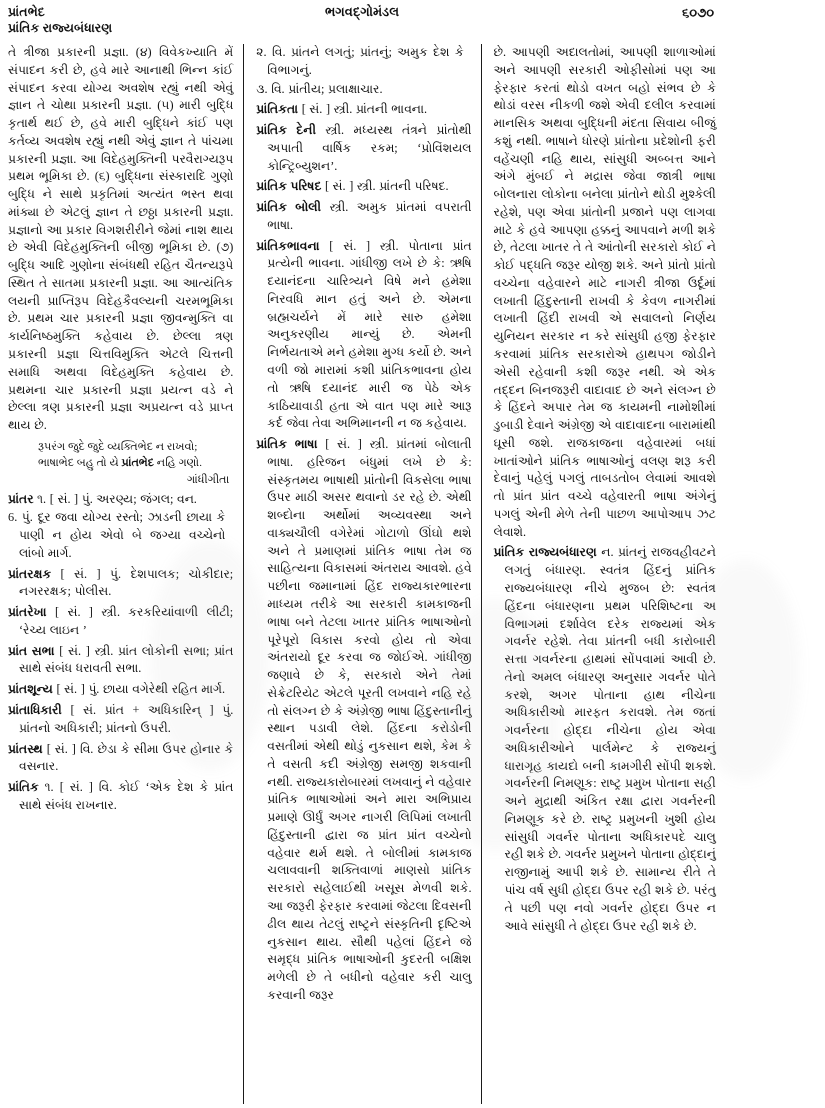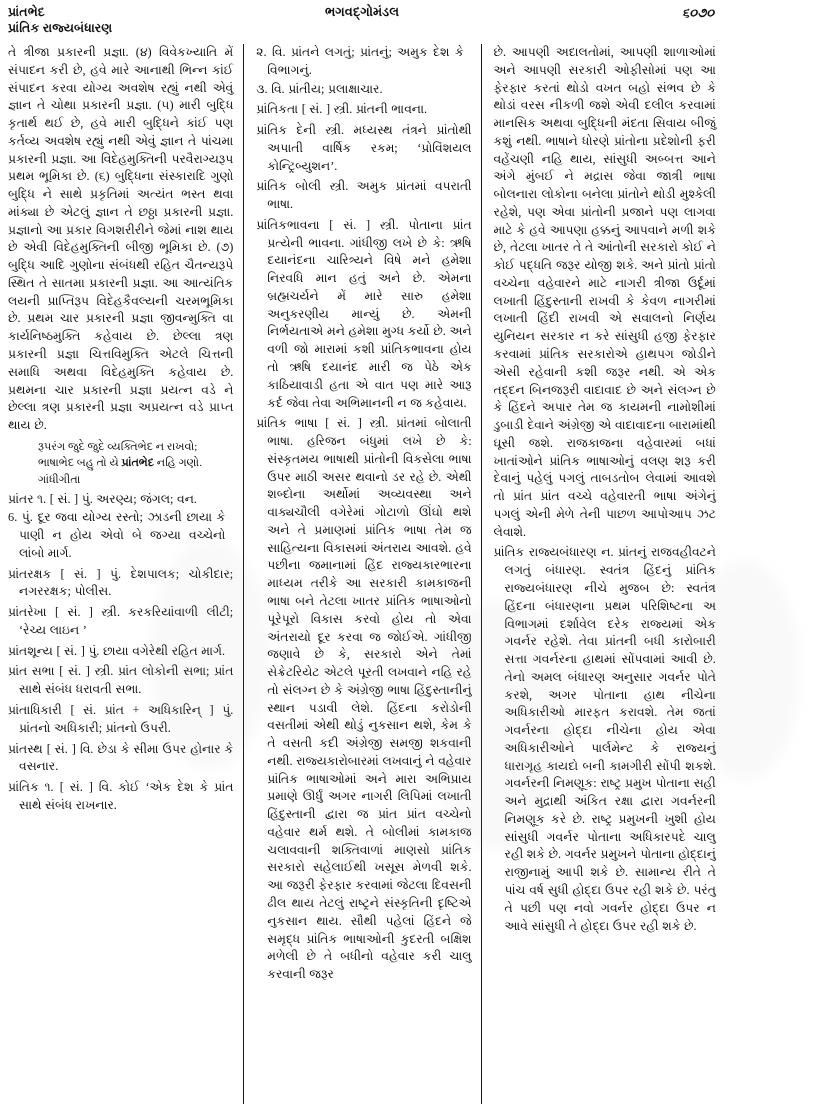--- a/index.html
+++ b/index.html
@@ -48,21 +48,20 @@
     text-align: center;
     font-weight: bold;
     font-size: 13px;
   }
   .rh-right {
     position: absolute;
     right: 4px;
     top: 1px;
     font-weight: bold;
     font-size: 13px;
-    font-style: italic;
   }
 
   
   .columns {
     display: flex;
     align-items: stretch;
     height: 1060px;
   }
   .col {
     box-sizing: border-box;
@@ -93,42 +92,42 @@
   .entry {
     font-size: 12.3px;
     line-height: 1.445;
     text-align: justify;
     margin: 3px 0 1px 0;
     padding-left: 11px;
     text-indent: -11px;
     word-spacing: .5px;
   }
   .hw {
-    font-weight: normal;
+    font-weight: bold;
   }
   .sense {
     font-size: 12.3px;
     line-height: 1.445;
     text-align: justify;
     margin: 0 8px 1px 0;
     padding-left: 11px;
     text-indent: -11px;
     word-spacing: .5px;
   }
   .quote {
     margin: 4px 0 2px 0;
     font-size: 11.2px;
     line-height: 1.42;
     text-align: left;
     padding-left: 30px;
   }
   .quote .ln { display: block; white-space: nowrap; }
   .quote .src {
     display: block;
-    text-align: left;
+    text-align: right;
     padding-right: 4px;
     margin-top: 1px;
   }
   .bold { font-weight: bold; }
 
   
   .scan-smudge {
     position: absolute;
     pointer-events: none;
     border-radius: 50%;
@@ -169,24 +168,24 @@
 
       <p class="sense">6. પું. દૂર જવા યોગ્ય રસ્તો; ઝાડની છાયા કે પાણી ન હોય એવો બે જગ્યા વચ્ચેનો લાંબો માર્ગ.</p>
 
       <p class="entry">
         <span class="hw">પ્રાંતરક્ષક</span><span> [ સં. ] પું. દેશપાલક; ચોકીદાર; નગરરક્ષક; પોલીસ.</span>
       </p>
       <p class="entry">
         <span class="hw">પ્રાંતરેખા</span><span> [ સં. ] સ્ત્રી. કરકરિયાંવાળી લીટી; ‘રેચ્ય લાઇન ’</span>
       </p>
       <p class="entry">
+        <span class="hw">પ્રાંત સભા</span><span> [ સં. ] સ્ત્રી. પ્રાંત લોકોની સભા; પ્રાંત સાથે સંબંધ ધરાવતી સભા.</span>
+      </p>
+      <p class="entry">
         <span class="hw">પ્રાંતશૂન્ય</span><span> [ સં. ] પું. છાયા વગેરેથી રહિત માર્ગ.</span>
-      </p>
-      <p class="entry">
-        <span class="hw">પ્રાંત સભા</span><span> [ સં. ] સ્ત્રી. પ્રાંત લોકોની સભા; પ્રાંત સાથે સંબંધ ધરાવતી સભા.</span>
       </p>
       <p class="entry">
         <span class="hw">પ્રાંતાધિકારી</span><span> [ સં. પ્રાંત + અધિકારિન્ ] પું. પ્રાંતનો અધિકારી; પ્રાંતનો ઉપરી.</span>
       </p>
       <p class="entry">
         <span class="hw">પ્રાંતસ્થ</span><span> [ સં. ] વિ. છેડા કે સીમા ઉપર હોનાર કે વસનાર.</span>
       </p>
       <p class="entry">
         <span class="hw">પ્રાંતિક</span><span> ૧. [ સં. ] વિ. કોઈ ‘એક દેશ કે પ્રાંત સાથે સંબંધ રાખનાર.</span>
       </p>
@@ -195,20 +194,23 @@
     <div class="col col-2">
 
       <p class="sense">૨. વિ. પ્રાંતને લગતું; પ્રાંતનું; અમુક દેશ કે વિભાગનું.</p>
       <p class="sense">૩. વિ. પ્રાંતીય; પ્રલાક્ષાચાર.</p>
 
       <p class="entry">
         <span class="hw">પ્રાંતિકતા</span><span> [ સં. ] સ્ત્રી. પ્રાંતની ભાવના.</span>
       </p>
       <p class="entry">
         <span class="hw">પ્રાંતિક દેની</span><span> સ્ત્રી. મધ્યસ્થ તંત્રને પ્રાંતોથી અપાતી વાર્ષિક રકમ; ‘પ્રોવિંશયલ કોન્ટ્રિબ્યુશન’.</span>
+      </p>
+      <p class="entry">
+        <span class="hw">પ્રાંતિક પરિષદ</span><span> [ સં. ] સ્ત્રી. પ્રાંતની પરિષદ.</span>
       </p>
       <p class="entry">
         <span class="hw">પ્રાંતિક બોલી</span><span> સ્ત્રી. અમુક પ્રાંતમાં વપરાતી ભાષા.</span>
       </p>
       <p class="entry">
         <span class="hw">પ્રાંતિકભાવના</span><span> [ સં. ] સ્ત્રી. પોતાના પ્રાંત પ્રત્યેની ભાવના. ગાંધીજી લખે છે કે: ઋષિ દયાનંદના ચારિત્ર્યને વિષે મને હમેશા નિરવધિ માન હતું અને છે. એમના બ્રહ્મચર્યને મેં મારે સારુ હમેશા અનુકરણીય માન્યું છે. એમની નિર્ભયતાએ મને હમેશા મુગ્ધ કર્યો છે. અને વળી જો મારામાં કશી પ્રાંતિકભાવના હોય તો ઋષિ દયાનંદ મારી જ પેઠે એક કાઠિયાવાડી હતા એ વાત પણ મારે આરૂ કર્દ જેવા તેવા અભિમાનની ન જ કહેવાય.</span>
       </p>
       <p class="entry">
         <span class="hw">પ્રાંતિક ભાષા</span><span> [ સં. ] સ્ત્રી. પ્રાંતમાં બોલાતી ભાષા. હરિજન બંધુમાં લખે છે કે: સંસ્કૃતમય ભાષાથી પ્રાંતોની વિકસેલા ભાષા ઉપર માઠી અસર થવાનો ડર રહે છે. એથી શબ્દોના અર્થોમાં અવ્યવસ્થા અને વાક્યચૌલી વગેરેમાં ગોટાળો ઊંઘો થશે અને તે પ્રમાણમાં પ્રાંતિક ભાષા તેમ જ સાહિત્યના વિકાસમાં અંતરાય આવશે. હવે પછીના જમાનામાં હિંદ રાજ્યકારભારના માધ્યમ તરીકે આ સરકારી કામકાજની ભાષા બને તેટલા ખાતર પ્રાંતિક ભાષાઓનો પૂરેપૂરો વિકાસ કરવો હોય તો એવા અંતરાયો દૂર કરવા જ જોઈએ. ગાંધીજી જણાવે છે કે, સરકારો એને તેમાં સેક્રેટરિયેટ એટલે પૂરતી લખવાને નહિ રહે તો સંલગ્ન છે કે અંગ્રેજી ભાષા હિંદુસ્તાનીનું સ્થાન પડાવી લેશે. હિંદના કરોડોની વસતીમાં એથી થોડું નુકસાન થશે, કેમ કે તે વસતી કદી અંગ્રેજી સમજી શકવાની નથી. રાજ્યકારોબારમાં લખવાનું ને વહેવાર પ્રાંતિક ભાષાઓમાં અને મારા અભિપ્રાય પ્રમાણે ઊર્ધું અગર નાગરી લિપિમાં લખાતી હિંદુસ્તાની દ્વારા જ પ્રાંત પ્રાંત વચ્ચેનો વહેવાર થર્મ થશે. તે બોલીમાં કામકાજ ચલાવવાની શક્તિવાળાં માણસો પ્રાંતિક સરકારો સહેલાઈથી ખસૂસ મેળવી શકે. આ જરૂરી ફેરફાર કરવામાં જેટલા દિવસની ઢીલ થાય તેટલું રાષ્ટ્રને સંસ્કૃતિની દૃષ્ટિએ નુકસાન થાય. સૌથી પહેલાં હિંદને જે સમૃદ્ધ પ્રાંતિક ભાષાઓની કુદરતી બક્ષિશ મળેલી છે તે બધીનો વહેવાર કરી ચાલુ કરવાની જરૂર</span>
       </p>

